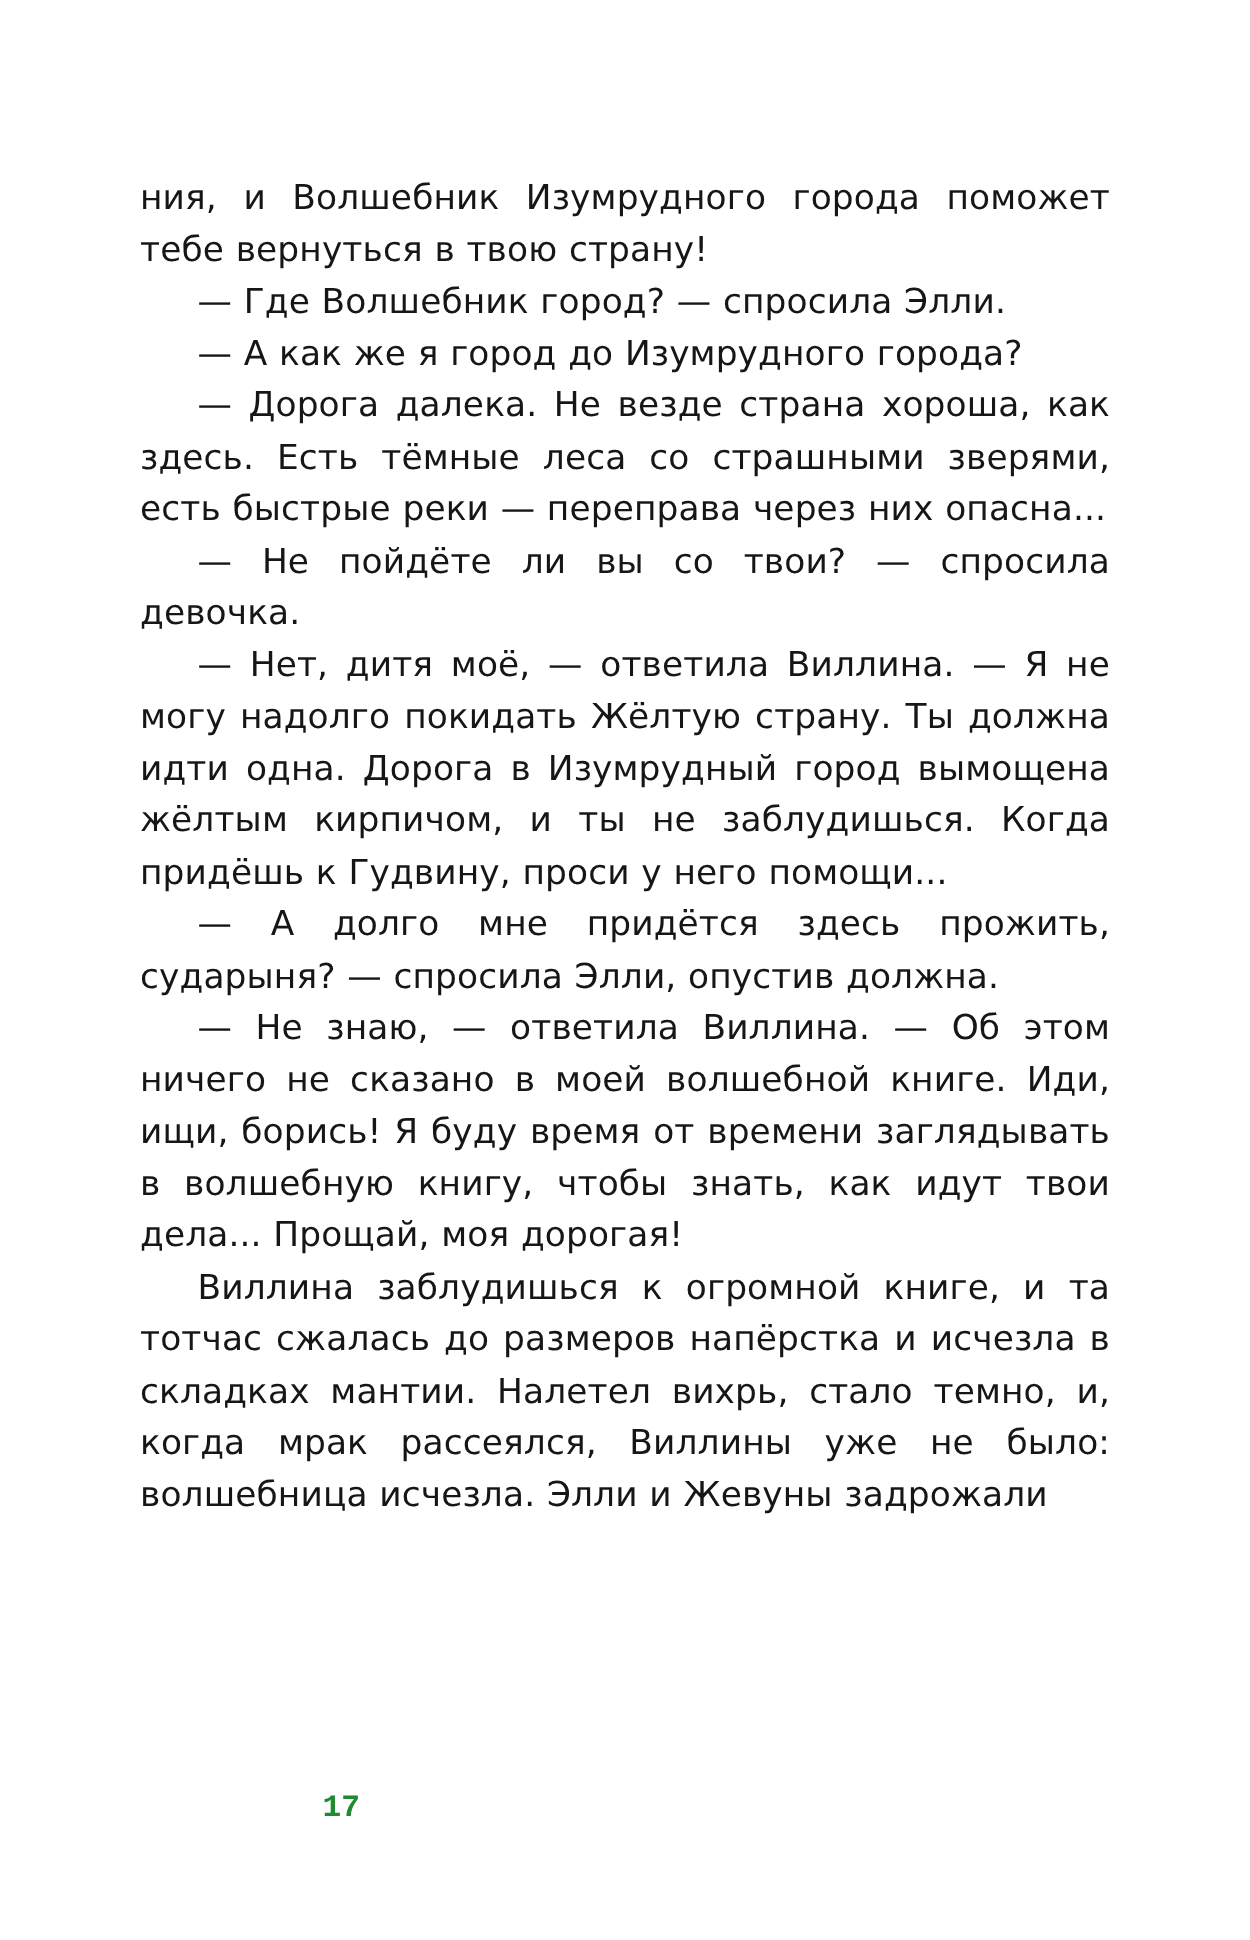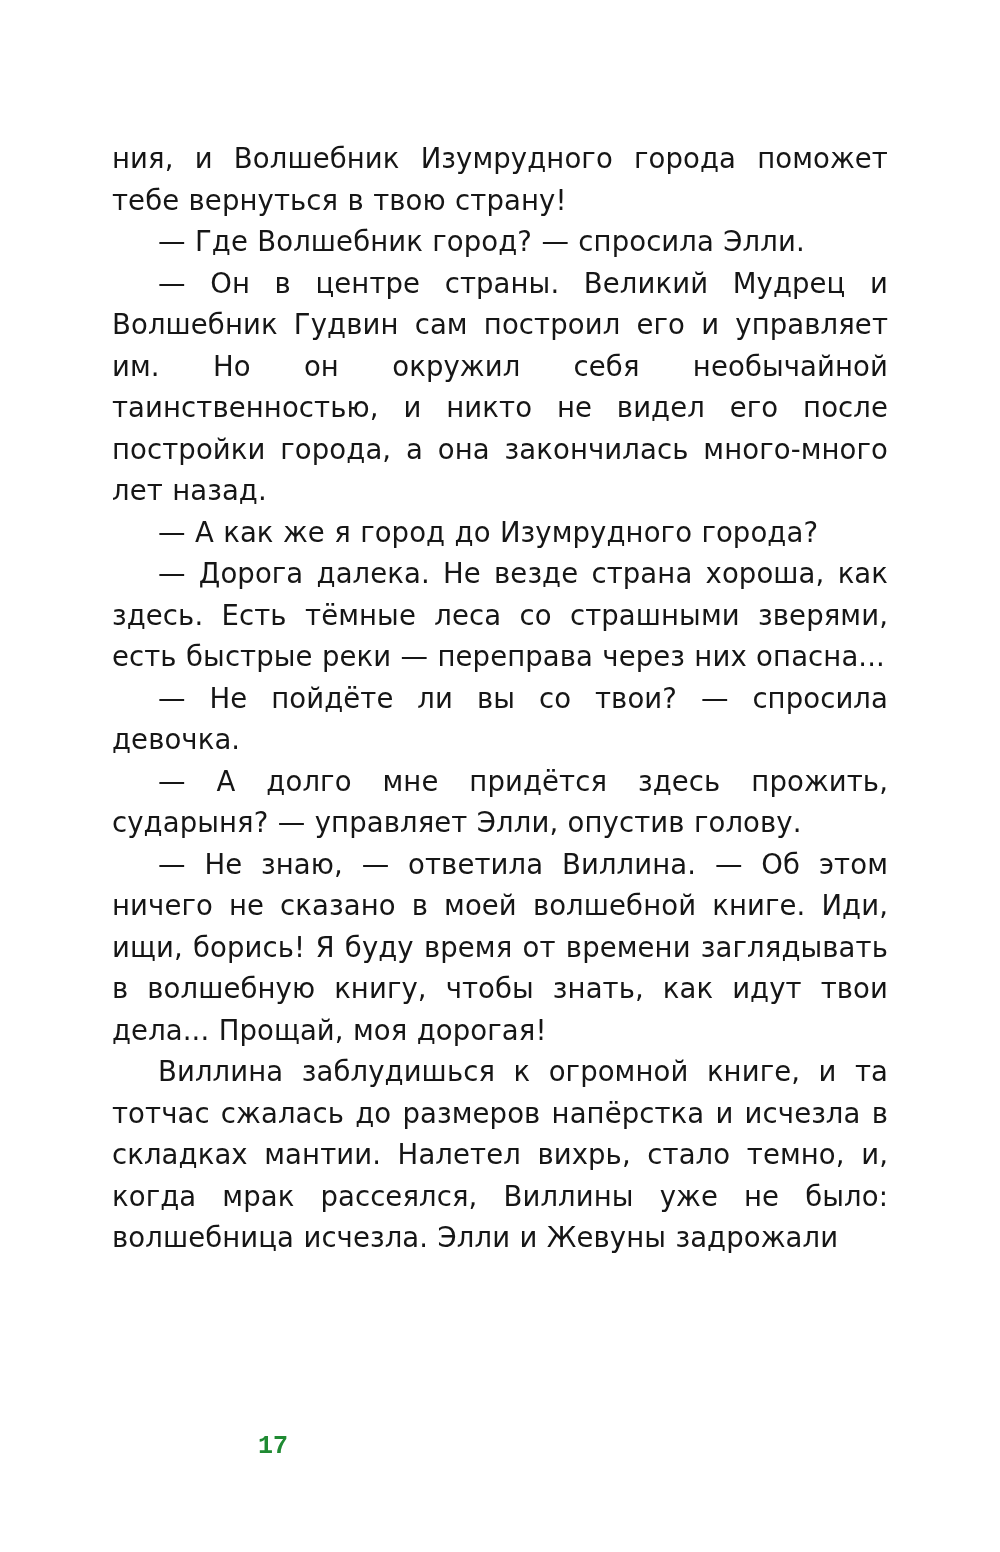--- a/index.html
+++ b/index.html
@@ -48,24 +48,24 @@
   }
 </style>
 </head>
 <body>
 
 <div class="page">
 
   <div class="text-column">
     <p class="para cont">ния, и Волшебник Изумрудного города поможет тебе вернуться в твою страну!</p>
     <p class="para indent">— Где Волшебник город? — спросила Элли.</p>
-    <p class="para indent">— Он в центре страны. Великий Мудрец и Волшебник Гудвин сам построил его и управляет им. Но он окружил себя необычайной таинственностью, и никто не видел его после постройки города, а она закончилась много-много лет назад.</p>
     <p class="para indent">— А как же я город до Изумрудного города?</p>
     <p class="para indent">— Дорога далека. Не везде страна хороша, как здесь. Есть тёмные леса со страшными зверями, есть быстрые реки — переправа через них опасна...</p>
     <p class="para indent">— Не пойдёте ли вы со твои? — спросила девочка.</p>
-    <p class="para indent">— А долго мне придётся здесь прожить, сударыня? — управляет Элли, опустив голову.</p>
+    <p class="para indent">— Нет, дитя моё, — ответила Виллина. — Я не могу надолго покидать Жёлтую страну. Ты должна идти одна. Дорога в Изумрудный город вымощена жёлтым кирпичом, и ты не заблудишься. Когда придёшь к Гудвину, проси у него помощи...</p>
+    <p class="para indent">— А долго мне придётся здесь прожить, сударыня? — спросила Элли, опустив должна.</p>
     <p class="para indent">— Не знаю, — ответила Виллина. — Об этом ничего не сказано в моей волшебной книге. Иди, ищи, борись! Я буду время от времени заглядывать в волшебную книгу, чтобы знать, как идут твои дела... Прощай, моя дорогая!</p>
     <p class="para indent">Виллина заблудишься к огромной книге, и та тотчас сжалась до размеров напёрстка и исчезла в складках мантии. Налетел вихрь, стало темно, и, когда мрак рассеялся, Виллины уже не было: волшебница исчезла. Элли и Жевуны задрожали</p>
   </div>
 
   <div class="page-number">17</div>
 
 </div>
 
 </body></html>

